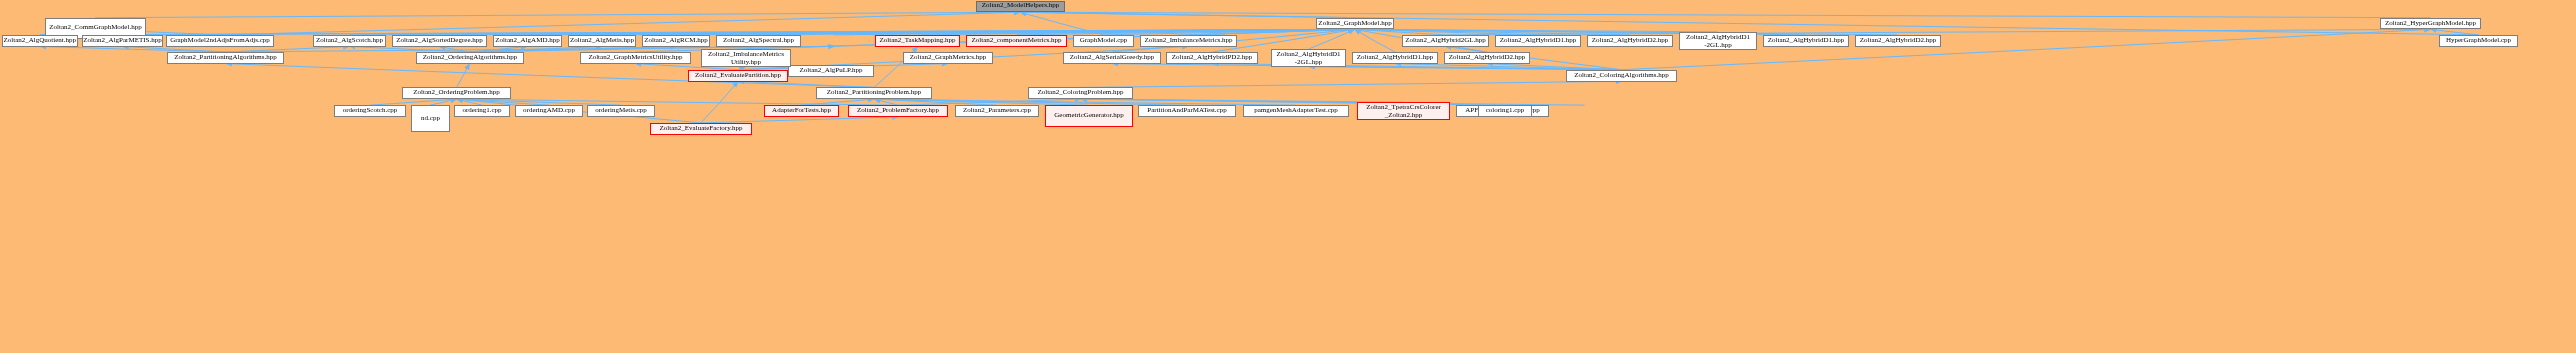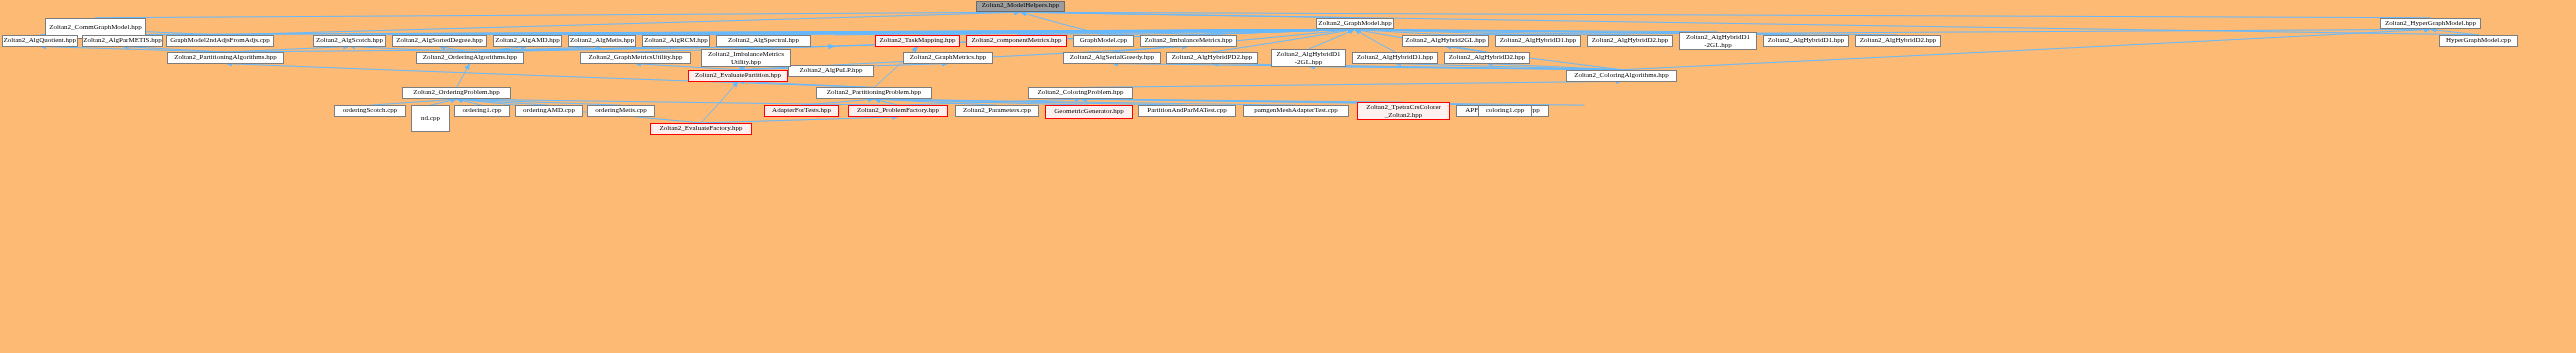--- a/index.html
+++ b/index.html
@@ -139,21 +139,21 @@
       </div>
       <div class="node " style="left: 493px; top: 35px; width: 69px; height: 11.6px;">
         <span class="nlabel">Zoltan2_AlgAMD.hpp</span>
       </div>
       <div class="node " style="left: 568px; top: 35px; width: 68px; height: 11.6px;">
         <span class="nlabel">Zoltan2_AlgMetis.hpp</span>
       </div>
       <div class="node " style="left: 642px; top: 35px; width: 68px; height: 11.6px;">
         <span class="nlabel">Zoltan2_AlgRCM.hpp</span>
       </div>
-      <div class="node " style="left: 716px; top: 35px; width: 95px; height: 11.6px;">
+      <div class="node " style="left: 716px; top: 35px; width: 85px; height: 11.6px;">
         <span class="nlabel">Zoltan2_AlgSpectral.hpp</span>
       </div>
       <div class="node " style="left: 788px; top: 35px; width: 86px; height: 11.6px; margin-top: 30px;">
         <span class="nlabel">Zoltan2_AlgPuLP.hpp</span>
       </div>
       <div class="node hl" style="left: 875px; top: 35px; width: 85px; height: 11.6px;">
         <span class="nlabel">Zoltan2_TaskMapping.hpp</span>
       </div>
       <div class="node hl" style="left: 966px; top: 35px; width: 101px; height: 11.6px;">
         <span class="nlabel">Zoltan2_componentMetrics.hpp</span>
@@ -247,21 +247,21 @@
       </div>
       <div class="node hl" style="left: 764px; top: 105px; width: 75px; height: 11.6px;">
         <span class="nlabel">AdapterForTests.hpp</span>
       </div>
       <div class="node hl" style="left: 848px; top: 105px; width: 100px; height: 11.6px;">
         <span class="nlabel">Zoltan2_ProblemFactory.hpp</span>
       </div>
       <div class="node " style="left: 955px; top: 105px; width: 84px; height: 11.6px;">
         <span class="nlabel">Zoltan2_Parameters.cpp</span>
       </div>
-      <div class="node hl" style="left: 1045px; top: 105px; width: 88px; height: 14px;">
+      <div class="node hl" style="left: 1045px; top: 105px; width: 88px; height: 22px;">
         <span class="nlabel">GeometricGenerator.hpp</span>
       </div>
       <div class="node " style="left: 1138px; top: 105px; width: 98px; height: 11.6px;">
         <span class="nlabel">PartitionAndParMATest.cpp</span>
       </div>
       <div class="node " style="left: 1243px; top: 105px; width: 106px; height: 11.6px;">
         <span class="nlabel">pamgenMeshAdapterTest.cpp</span>
       </div>
       <div class="node hl two-line" style="left: 1357px; top: 102px; width: 93px; height: 17.7px;">
         <span class="nlabel">Zoltan2_TpetraCrsColorer<br>_Zoltan2.hpp</span>

